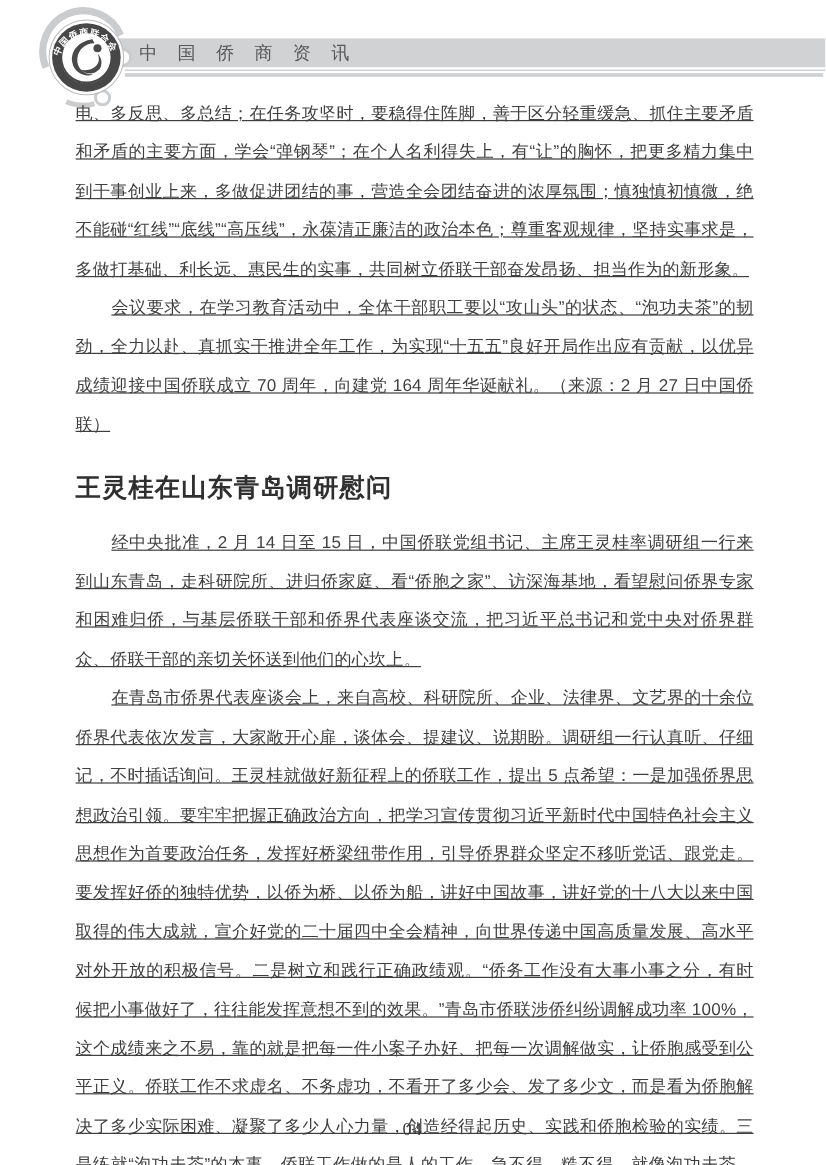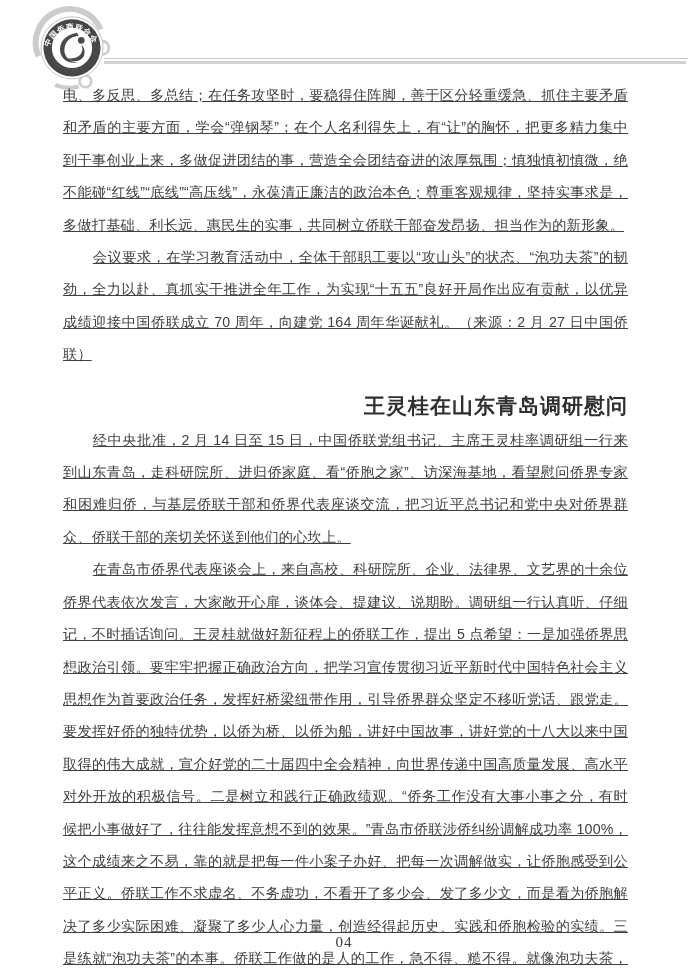--- a/index.html
+++ b/index.html
@@ -50,45 +50,48 @@
     margin: 0;
     font-size: 14.2px;
     line-height: 32.4px;
     text-align: justify;
     text-justify: inter-character;
     letter-spacing: 0.2px;
     text-decoration: underline;
   }
   .para.indent { text-indent: 2.1em; }
   .article-title {
-    margin: 21px 0 4px 0;
+    margin: 21px 0 17px 0;
     font-size: 21px;
     font-weight: bold;
     color: #2f2f2f;
-    text-align: right;
+    text-align: left;
     letter-spacing: 1px;
   }
 
   
   .footer {
     position: absolute;
     left: 0; right: 0; bottom: 20px;
     text-align: center;
     font-family: "Liberation Serif", "DejaVu Serif", serif;
     font-size: 15px;
     color: #3a3a3a;
     letter-spacing: 1px;
   }
 </style>
 </head>
 <body>
 
 <div class="page">
 
   <div class="header">
+    <div class="masthead-bar">
+      <span class="masthead-title">中国侨商资讯</span>
+    </div>
     <div class="rule-thin"></div>
     <div class="rule-thick"></div>
 
     <div class="emblem">
       <svg width="84" height="86" viewBox="0 0 100 102" xmlns="http://www.w3.org/2000/svg">
 
         <g>
           <path d="M10,62 A40,40 0 1 1 84,30" stroke="#cbccce" stroke-width="7" fill="none"></path>
           <circle cx="86" cy="52" r="8" stroke="#cbccce" stroke-width="3" fill="#ffffff"></circle>
           <circle cx="66" cy="92" r="7" stroke="#cbccce" stroke-width="3" fill="#ffffff"></circle>

